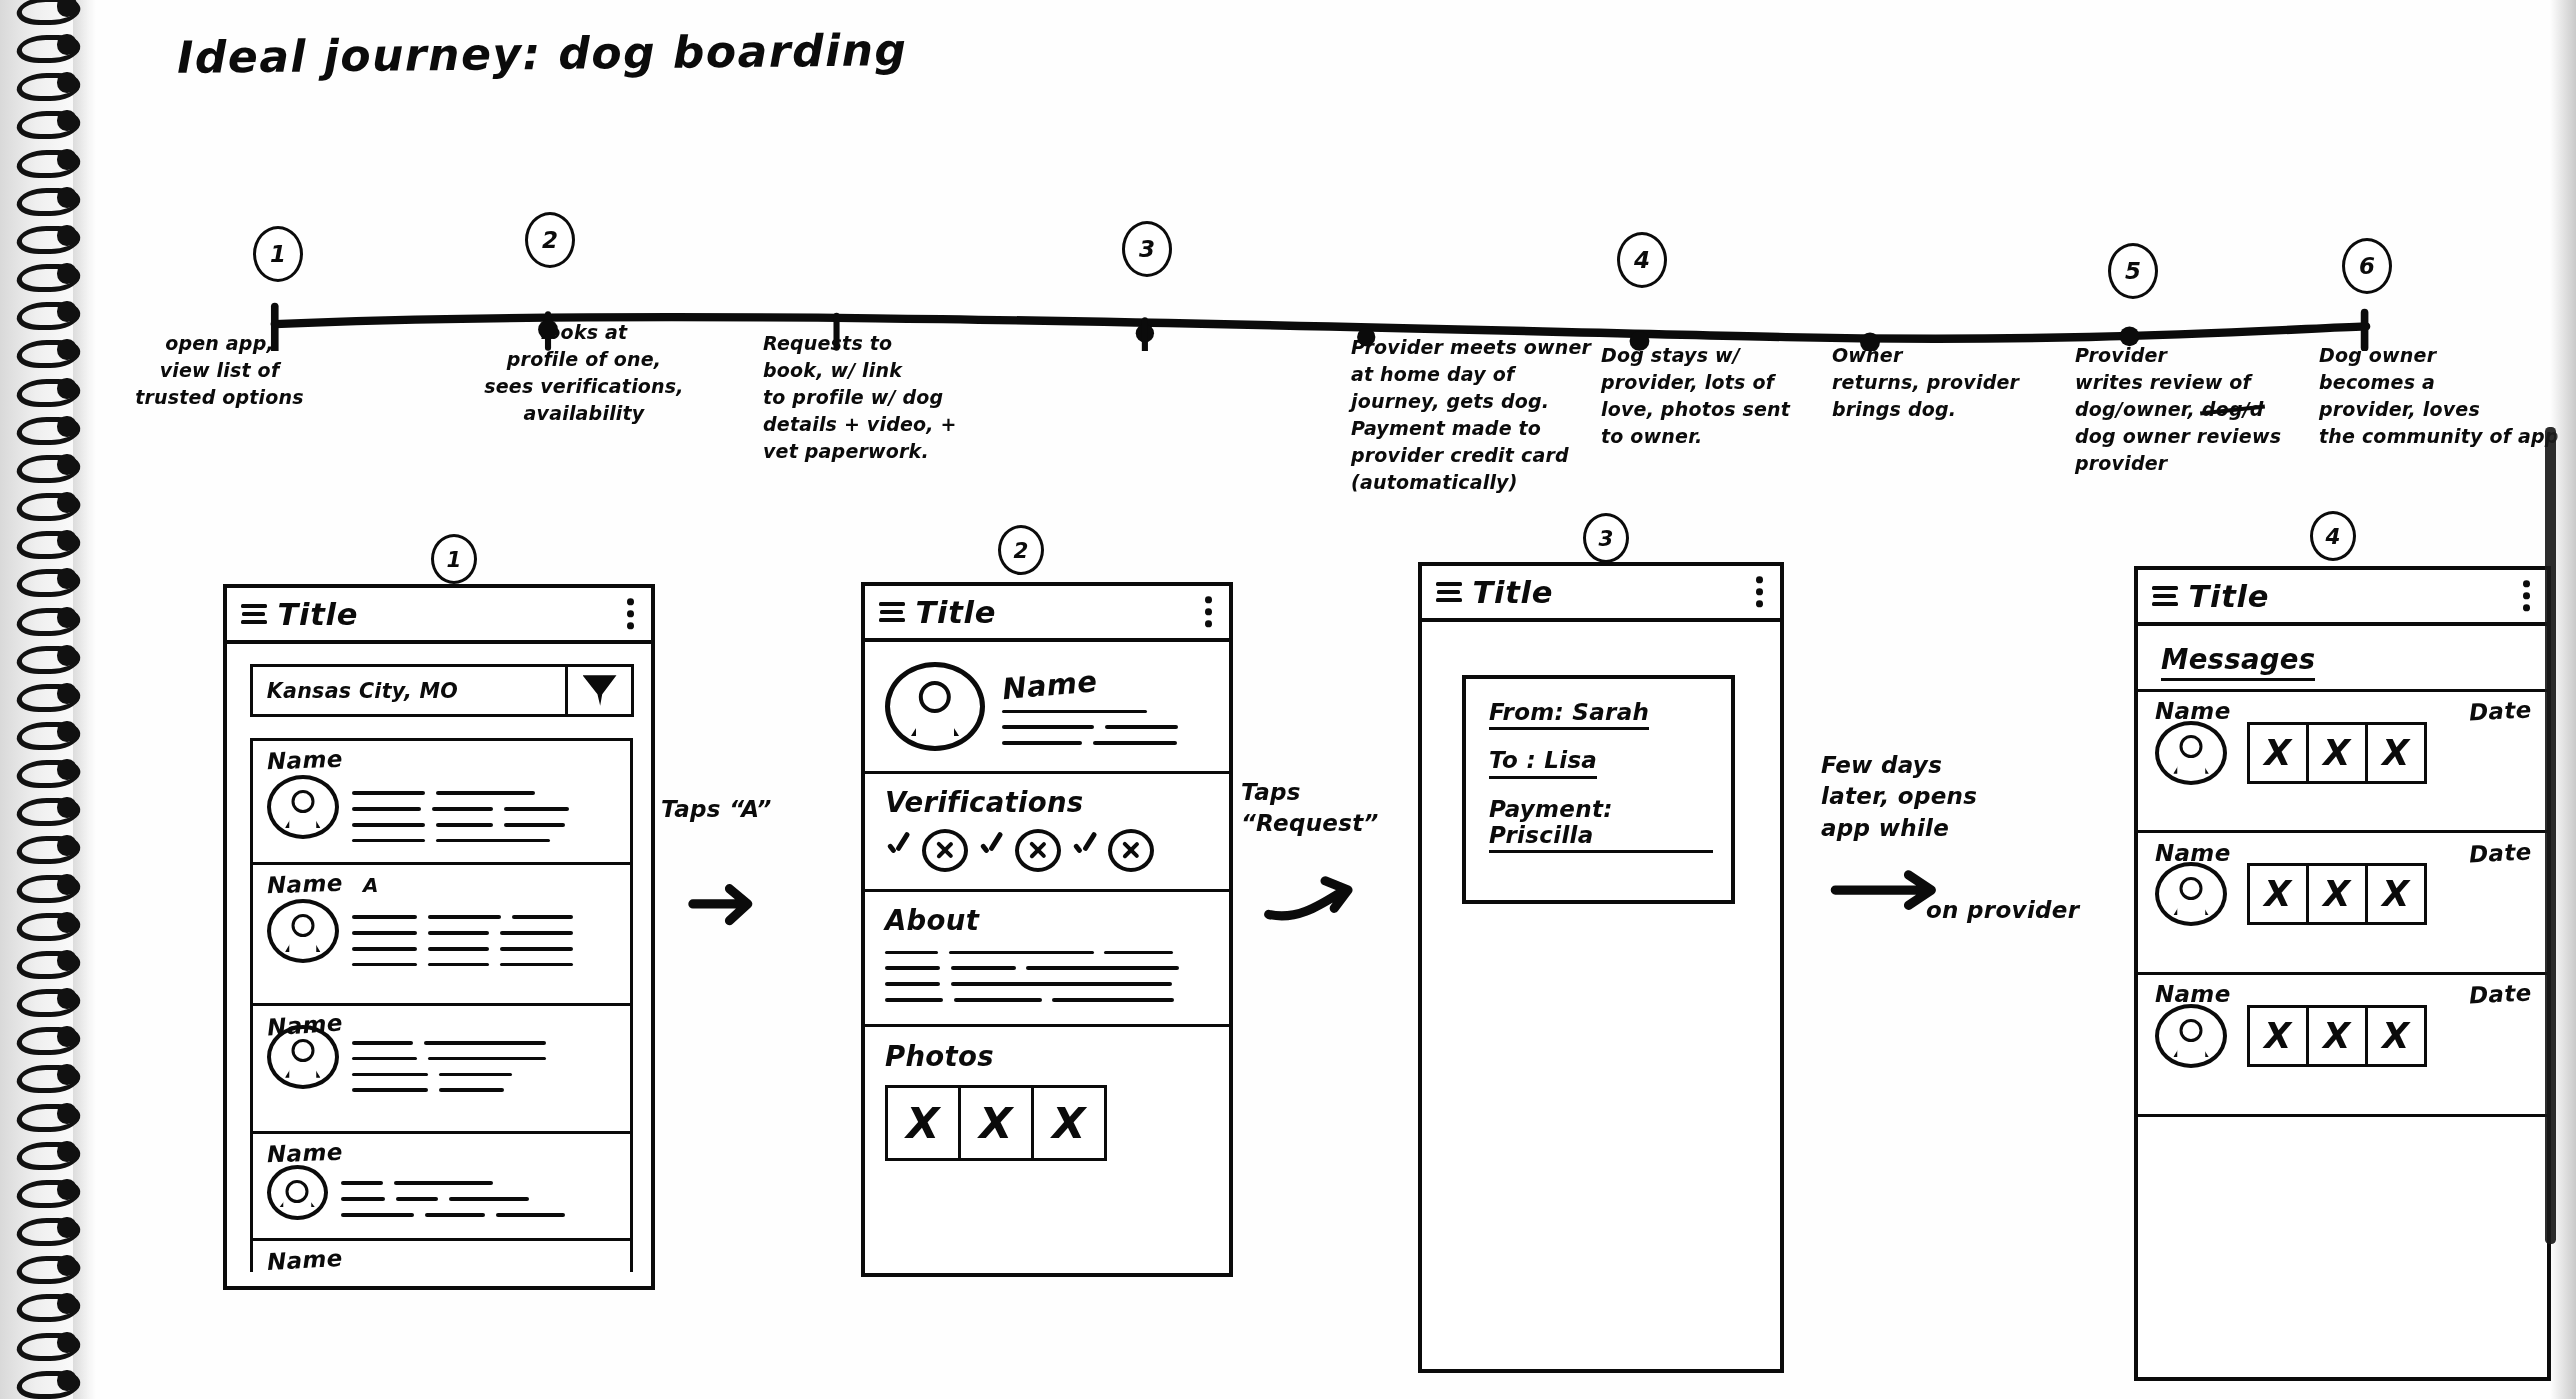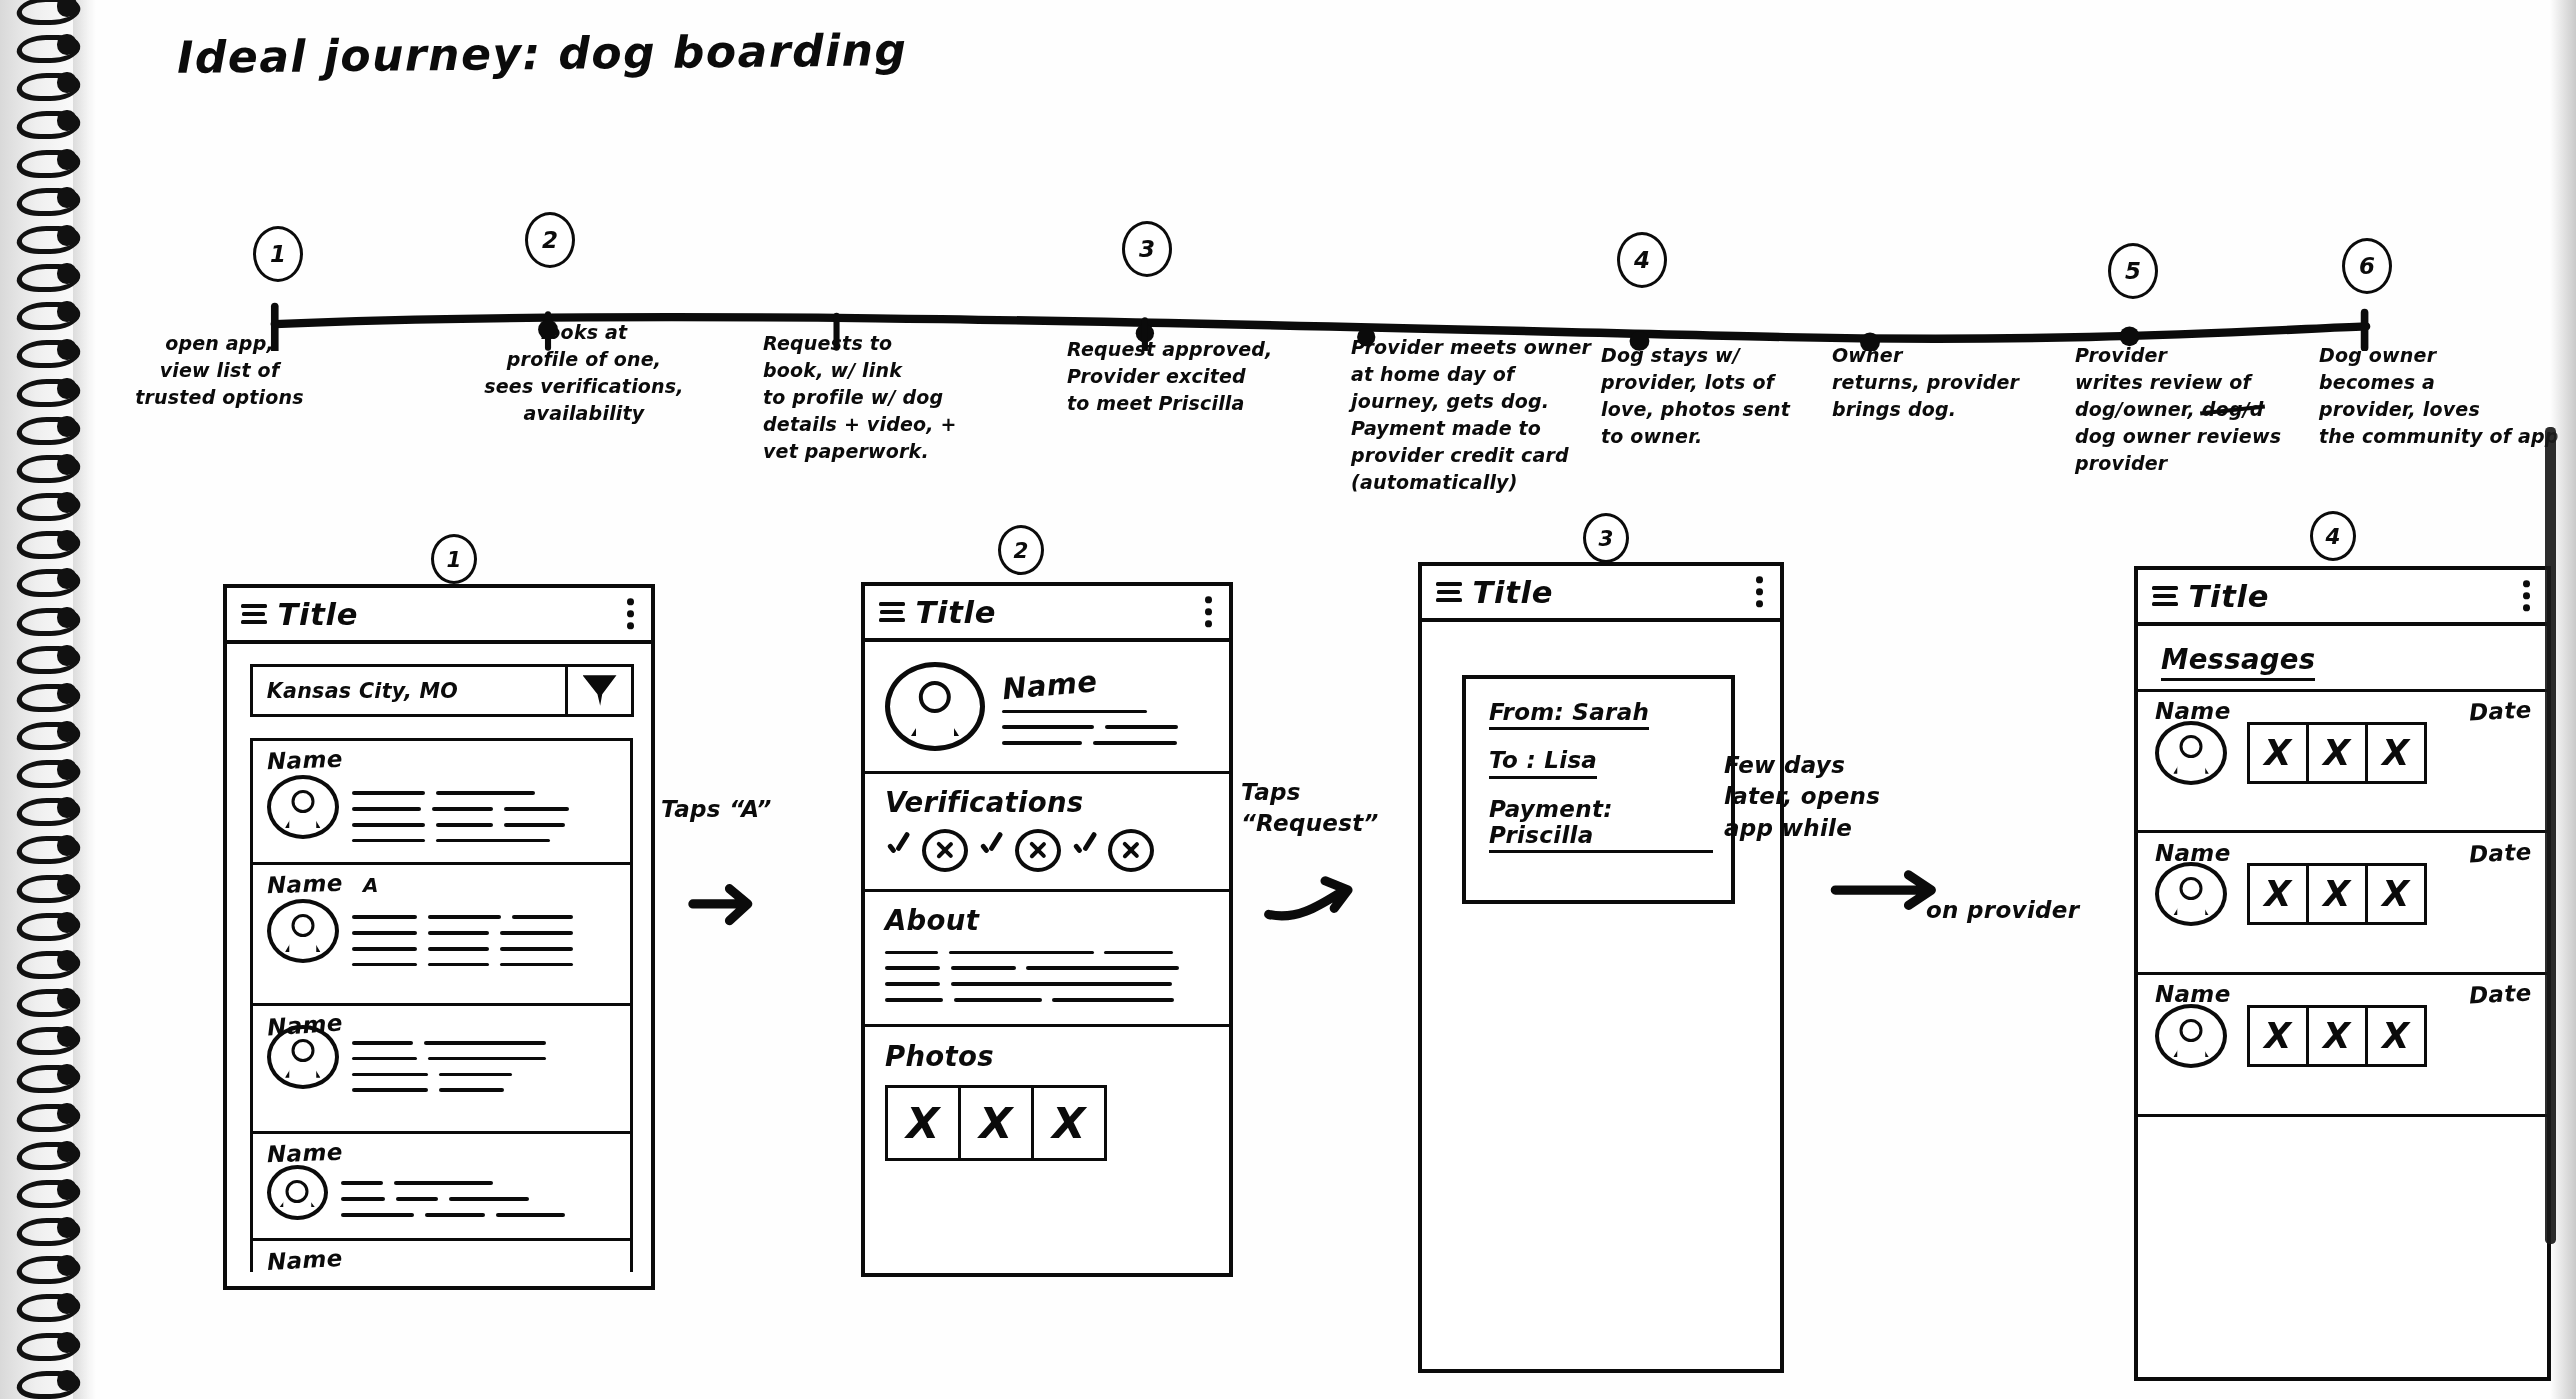--- a/index.html
+++ b/index.html
@@ -355,23 +355,20 @@
 trusted options</div>
   <div class="step-label hand ctr" style="left:458px;top:319px;width:252px">looks at
 profile of one,
 sees verifications,
 availability</div>
   <div class="step-label hand" style="left:763px;top:330px;width:282px">Requests to
 book, w/ link
 to profile w/ dog
 details + video, +
 vet paperwork.</div>
-  <div class="step-label hand" style="left:1067px;top:336px;width:282px">Request approved,
-Provider excited
-to meet Priscilla</div>
   <div class="step-label hand" style="left:1351px;top:334px;width:275px">Provider meets owner
 at home day of
 journey, gets dog.
 Payment made to
 provider credit card
 (automatically)</div>
   <div class="step-label hand" style="left:1832px;top:342px;width:229px">Owner
 returns, provider
 brings dog.</div>
   <div class="step-label hand" style="left:1601px;top:342px;width:237px">Dog stays w/
@@ -641,21 +638,21 @@
           <i></i>
         </div>
     </div>
     <div class="msgcard">
       <div><span class="msgline hand">From: Sarah</span></div>
       <div><span class="msgline hand">To : Lisa</span></div>
       <div><span class="msgline hand">Payment: Priscilla</span></div>
     </div>
   </div>
 
-  <div class="trans hand" style="left:1724px;top:750px;width:229px">Few days
+  <div class="trans hand" style="left:1821px;top:750px;width:229px">Few days
 later, opens
 app while</div>
   <div class="trans hand" style="left:1926px;top:895px;width:198px">on provider</div>
   <svg class="arrow" style="left:1829px;top:855px" width="130" height="61" viewBox="0 0 170 80">
     <path d="M 8,46 L 128,46 M 104,26 L 134,46 L 104,66" stroke="#0b0b0b" stroke-width="12" fill="none" stroke-linecap="round" stroke-linejoin="round"></path>
   </svg>
 
   <div class="screen-badge" style="left:2310px;top:511px">4</div>
   <div class="phone" style="left:2134px;top:566px;width:417px;height:815px;">
     <div class="appbar">

